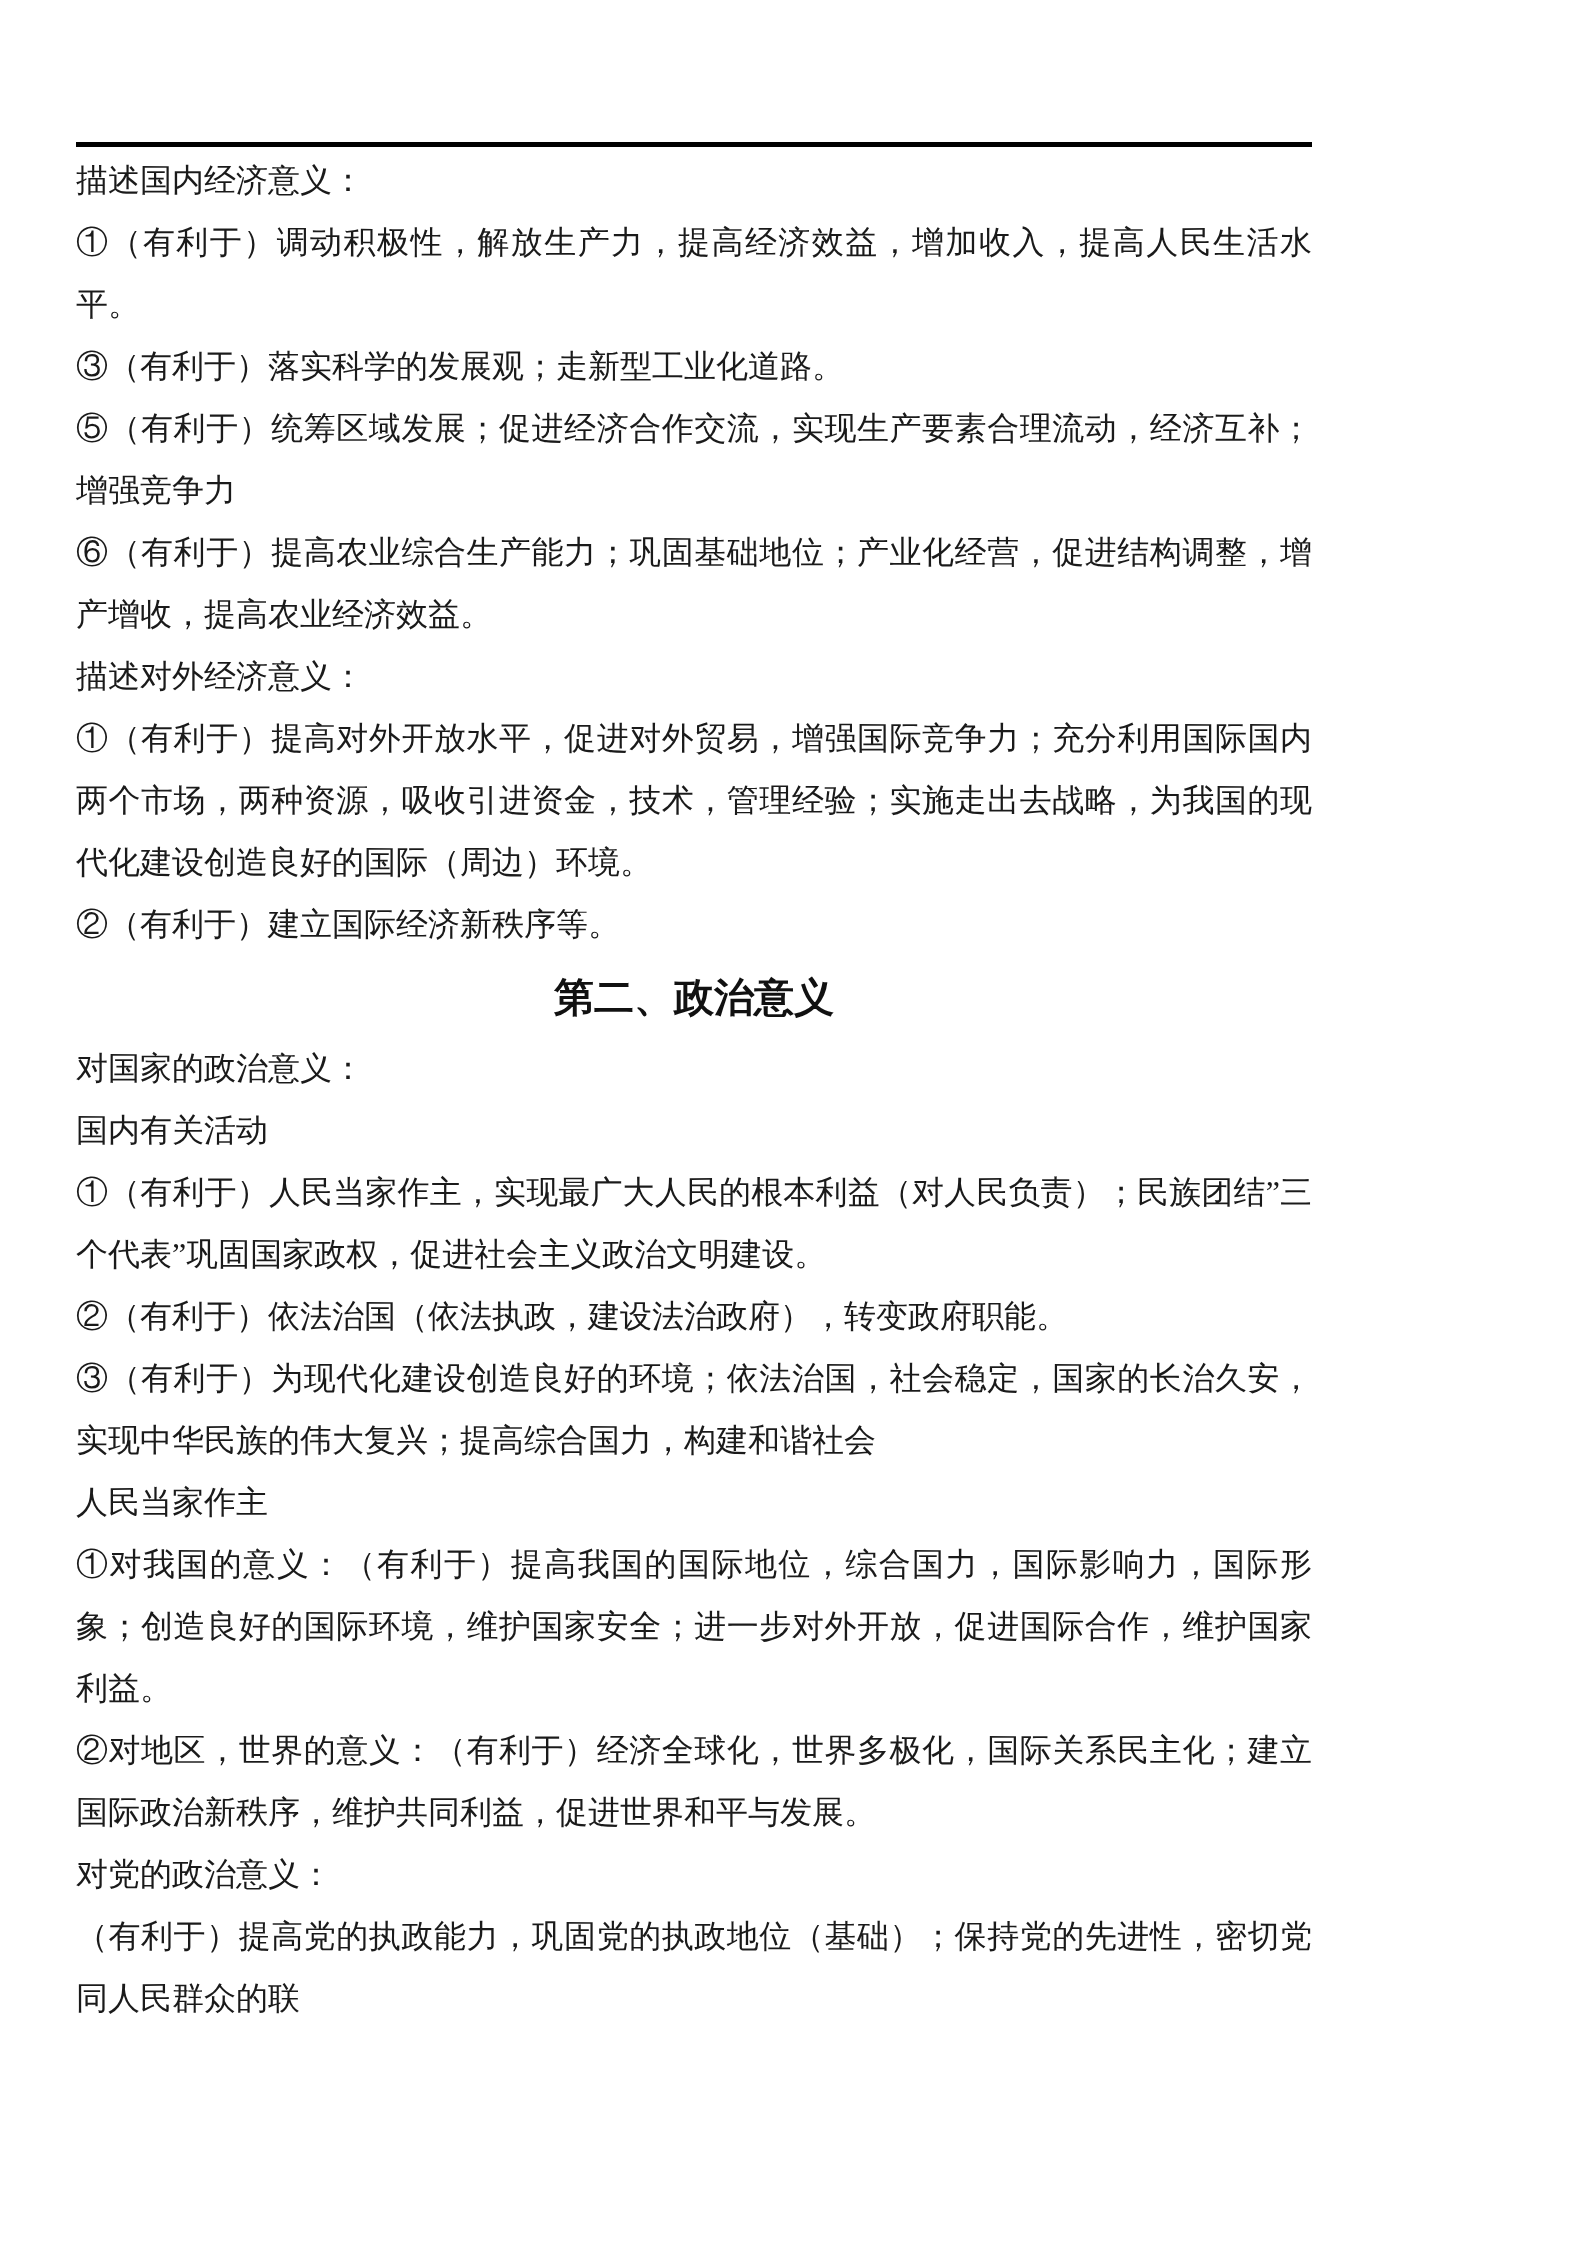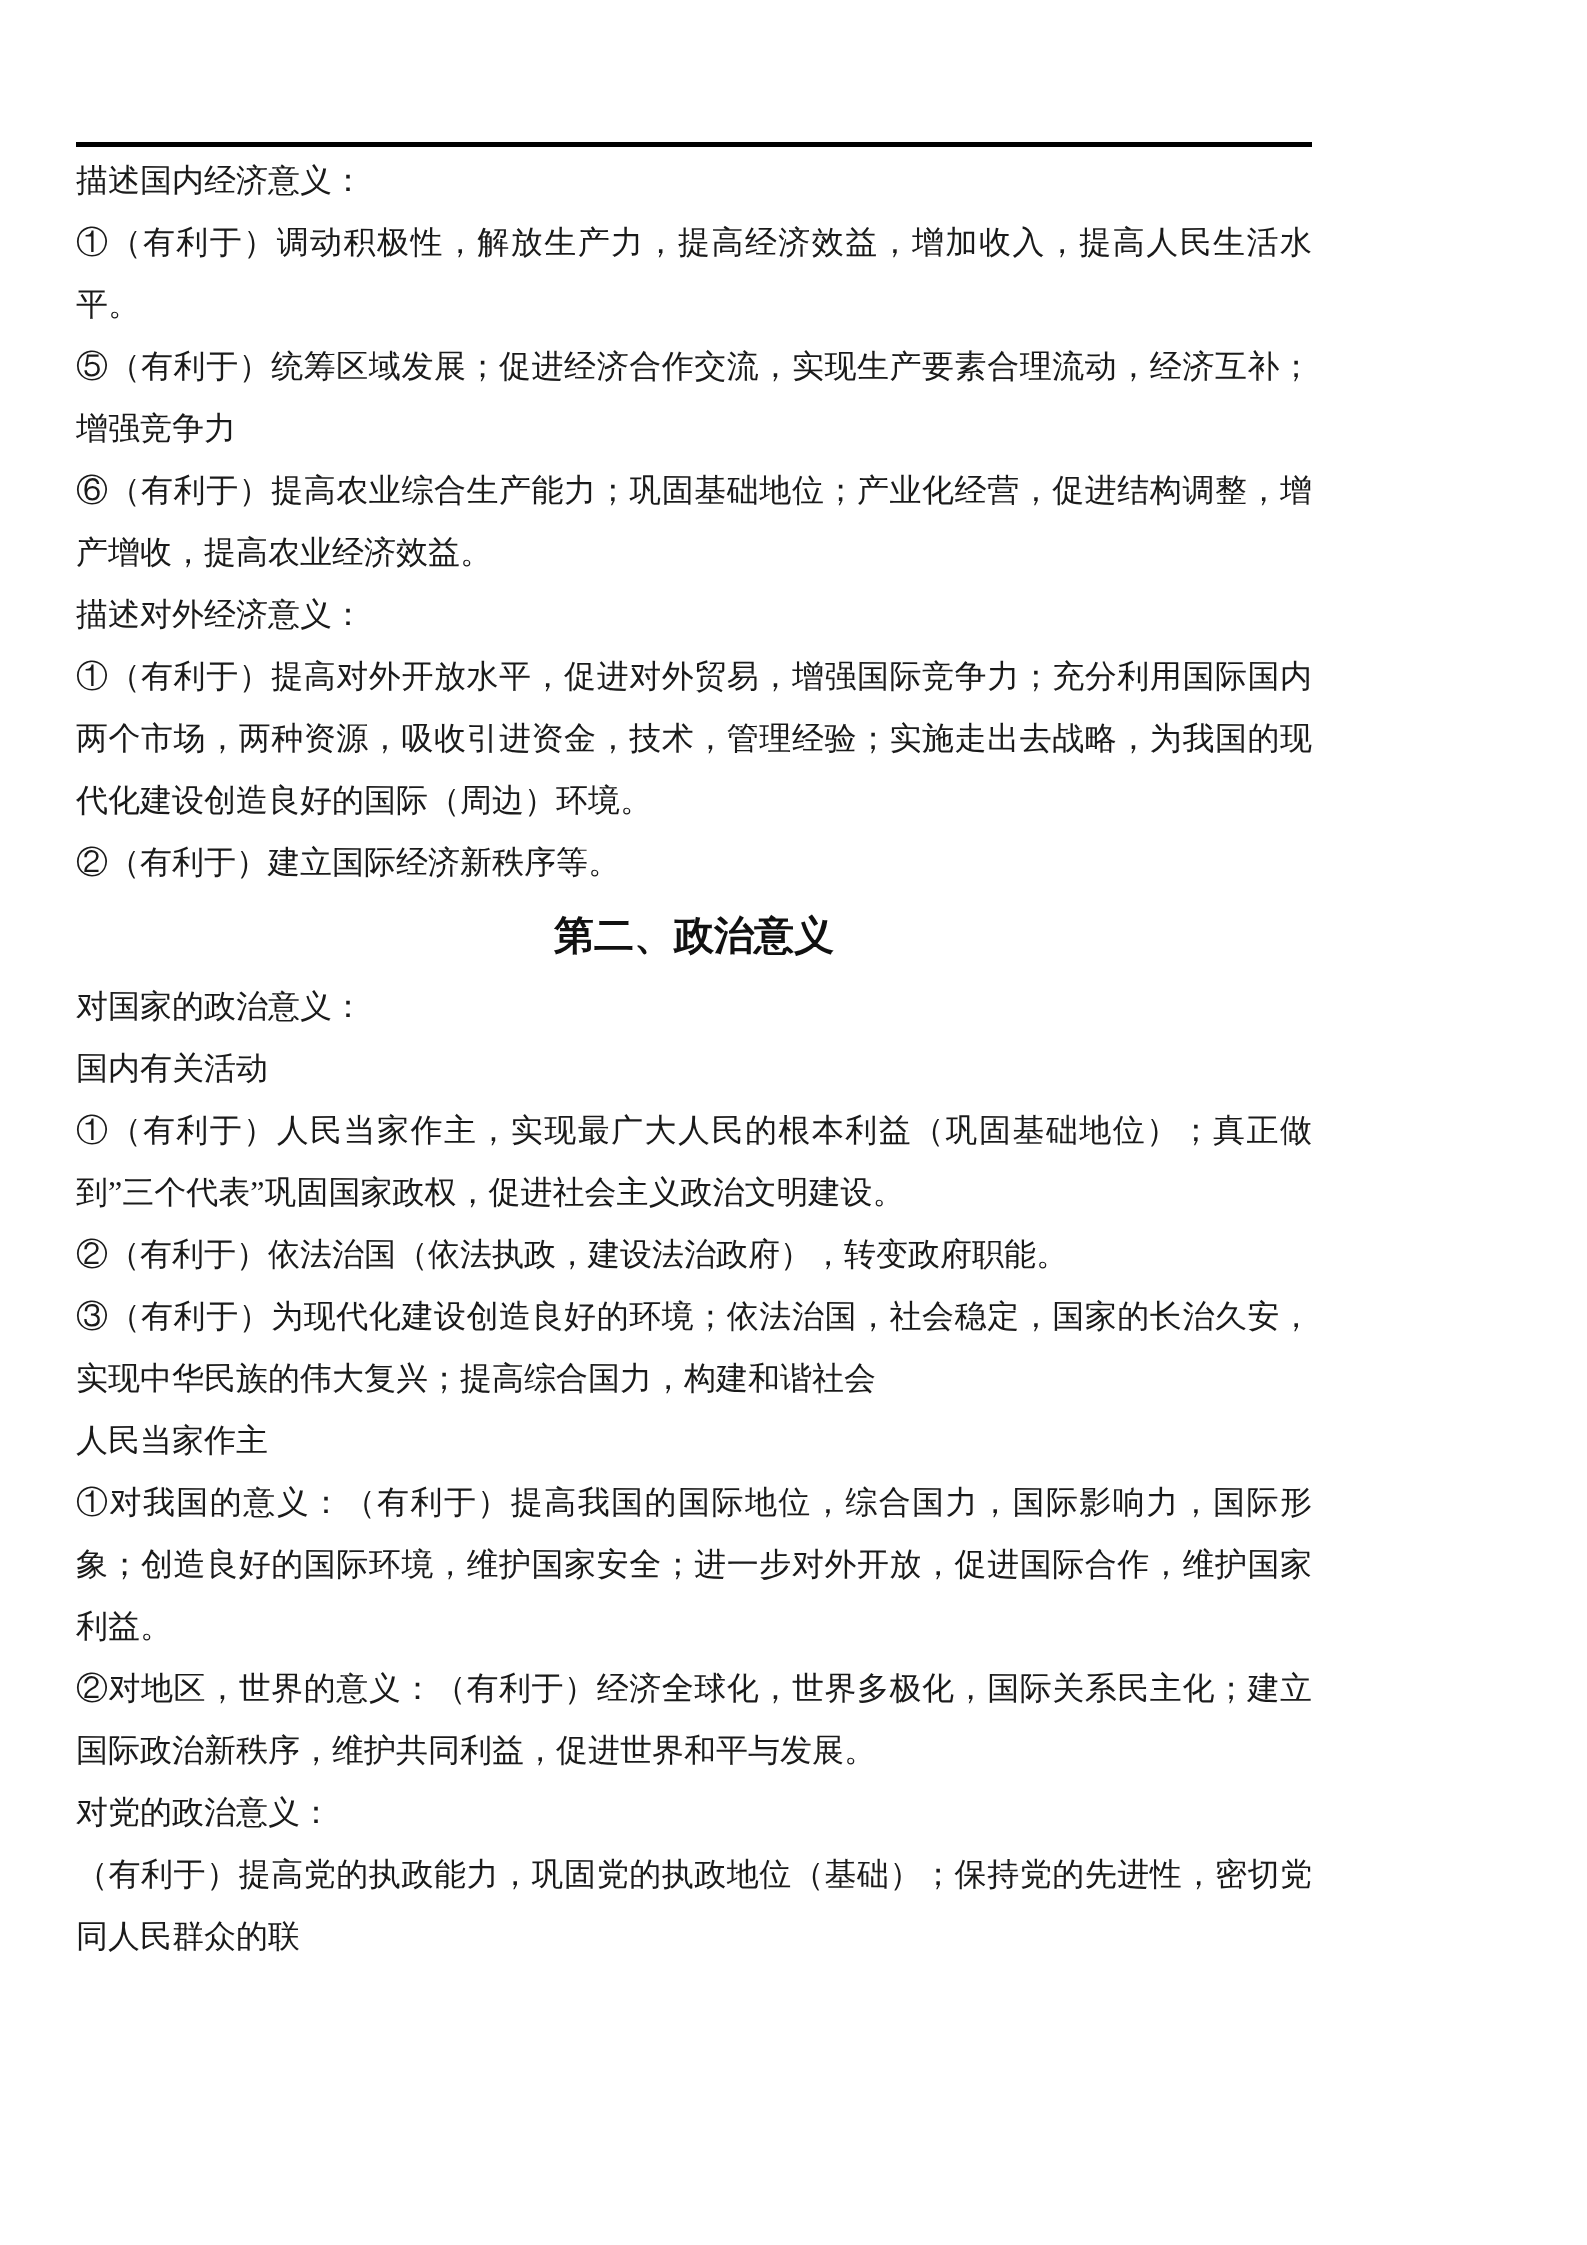--- a/index.html
+++ b/index.html
@@ -43,32 +43,33 @@
 </head>
 <body>
 
 <div class="page">
   <div class="header-rule"></div>
 
   <div class="doc">
 
     <p>描述国内经济意义：</p>
     <p>①（有利于）调动积极性，解放生产力，提高经济效益，增加收入，提高人民生活水平。</p>
+    <p>③（有利于）落实科学的发展观；走新型工业化道路。</p>
     <p>⑤（有利于）统筹区域发展；促进经济合作交流，实现生产要素合理流动，经济互补；增强竞争力</p>
     <p>⑥（有利于）提高农业综合生产能力；巩固基础地位；产业化经营，促进结构调整，增产增收，提高农业经济效益。</p>
 
     <p>描述对外经济意义：</p>
     <p>①（有利于）提高对外开放水平，促进对外贸易，增强国际竞争力；充分利用国际国内两个市场，两种资源，吸收引进资金，技术，管理经验；实施走出去战略，为我国的现代化建设创造良好的国际（周边）环境。</p>
     <p>②（有利于）建立国际经济新秩序等。</p>
 
     <h2>第二、政治意义</h2>
 
     <p>对国家的政治意义：</p>
     <p>国内有关活动</p>
-    <p>①（有利于）人民当家作主，实现最广大人民的根本利益（巩固基础地位）；真正做到”三个代表”巩固国家政权，促进社会主义政治文明建设。</p>
+    <p>①（有利于）人民当家作主，实现最广大人民的根本利益（对人民负责）；民族团结”三个代表”巩固国家政权，促进社会主义政治文明建设。</p>
     <p>②（有利于）依法治国（依法执政，建设法治政府），转变政府职能。</p>
     <p>③（有利于）为现代化建设创造良好的环境；依法治国，社会稳定，国家的长治久安，实现中华民族的伟大复兴；提高综合国力，构建和谐社会</p>
 
     <p>人民当家作主</p>
     <p>①对我国的意义：（有利于）提高我国的国际地位，综合国力，国际影响力，国际形象；创造良好的国际环境，维护国家安全；进一步对外开放，促进国际合作，维护国家利益。</p>
     <p>②对地区，世界的意义：（有利于）经济全球化，世界多极化，国际关系民主化；建立国际政治新秩序，维护共同利益，促进世界和平与发展。</p>
 
     <p>对党的政治意义：</p>
     <p>（有利于）提高党的执政能力，巩固党的执政地位（基础）；保持党的先进性，密切党同人民群众的联</p>
   </div>

